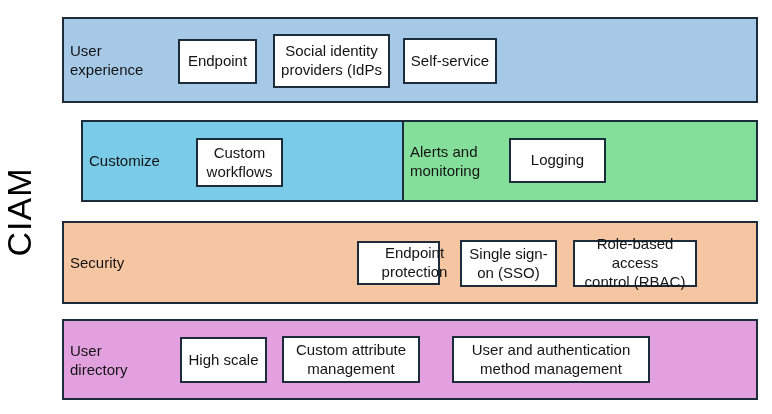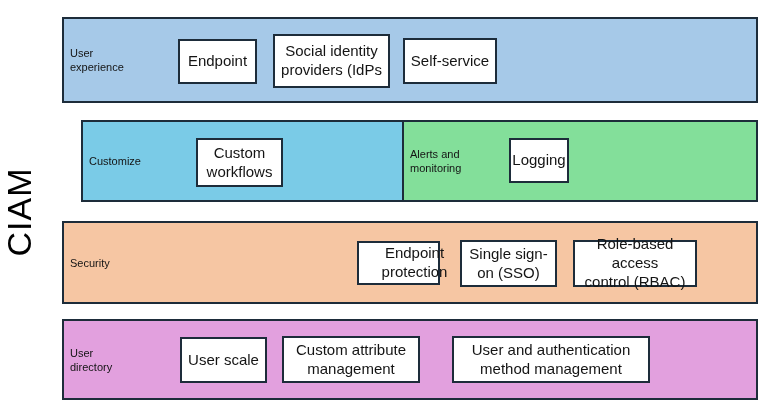--- a/index.html
+++ b/index.html
@@ -38,21 +38,21 @@
   .band-ux        { left: 62px;  top: 17px;  width: 696px; height: 86px; }
   .band-customize { left: 62px;  top: 120px; width: 326px; height: 82px; margin-left: 19px; }
   .band-alerts    { left: 402px; top: 120px; width: 356px; height: 82px; }
   .band-security  { left: 62px;  top: 221px; width: 696px; height: 83px; }
   .band-directory { left: 62px;  top: 319px; width: 696px; height: 81px; }
   .band-label {
     position: absolute;
     left: 6px;
     top: 50%;
     transform: translateY(-50%);
-    font-size: 11px;
+    font-size: 15px;
     line-height: 1.28;
     white-space: pre-line;
   }
   .node {
     position: absolute;
     box-sizing: border-box;
     background: #ffffff;
     border: 2px solid #1d2c3a;
     display: flex;
     align-items: center;
@@ -62,21 +62,21 @@
     line-height: 1.25;
     white-space: pre-line;
   }
   
   .n-branding   { left: 114px; top: 20px; width: 79px;  height: 45px; }
   .n-social     { left: 209px; top: 15px; width: 117px; height: 54px; }
   .n-selfserve  { left: 339px; top: 19px; width: 94px;  height: 46px; }
   
   .n-workflows  { left: 113px; top: 16px; width: 87px;  height: 49px; }
   
-  .n-logging    { left: 105px; top: 16px; width: 60px;  height: 45px; }
+  .n-logging    { left: 105px; top: 16px; width: 97px;  height: 45px; }
   
   .n-mfa        { left: 113px; top: 18px; width: 163px; height: 44px; }
   .n-endpoint   { left: 293px; top: 18px; width: 83px;  height: 44px; padding-left: 32px; }
   .n-sso        { left: 396px; top: 17px; width: 97px;  height: 47px; }
   .n-rbac       { left: 509px; top: 17px; width: 124px; height: 47px; }
   
   .n-highscale  { left: 116px; top: 16px; width: 87px;  height: 46px; }
   .n-customattr { left: 218px; top: 15px; width: 138px; height: 47px; }
   .n-userauth   { left: 388px; top: 15px; width: 198px; height: 47px; }
 </style>
@@ -114,20 +114,20 @@
 protection</div>
     <div class="node n-sso">Single sign-
 on (SSO)</div>
     <div class="node n-rbac">Role-based access
 control (RBAC)</div>
   </section>
 
   <section class="band band-directory" style="background-color: rgb(226, 160, 222);">
     <div class="band-label">User
 directory</div>
-    <div class="node n-highscale">User scale</div>
+    <div class="node n-highscale">High scale</div>
     <div class="node n-customattr">Custom attribute
 management</div>
     <div class="node n-userauth">User and authentication
 method management</div>
   </section>
 
 </div>
 
 </body></html>

